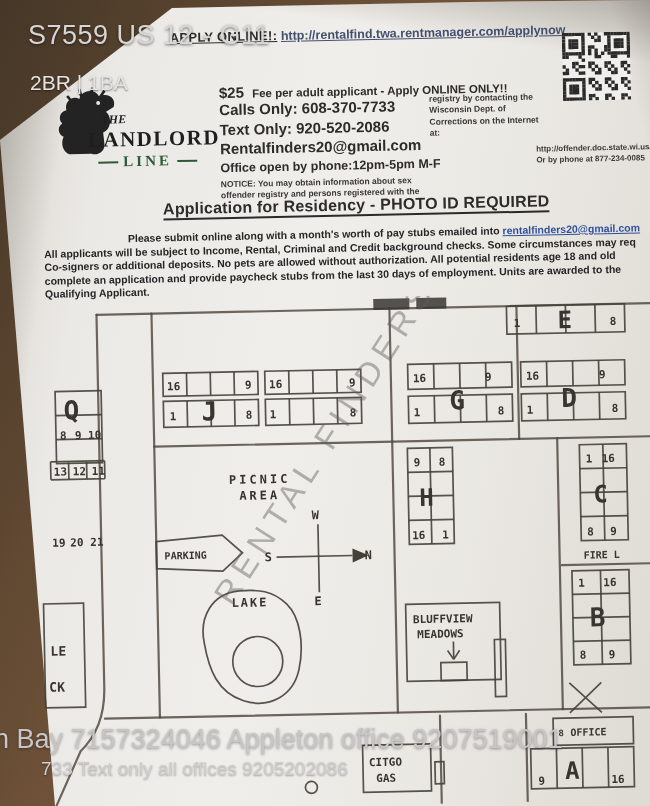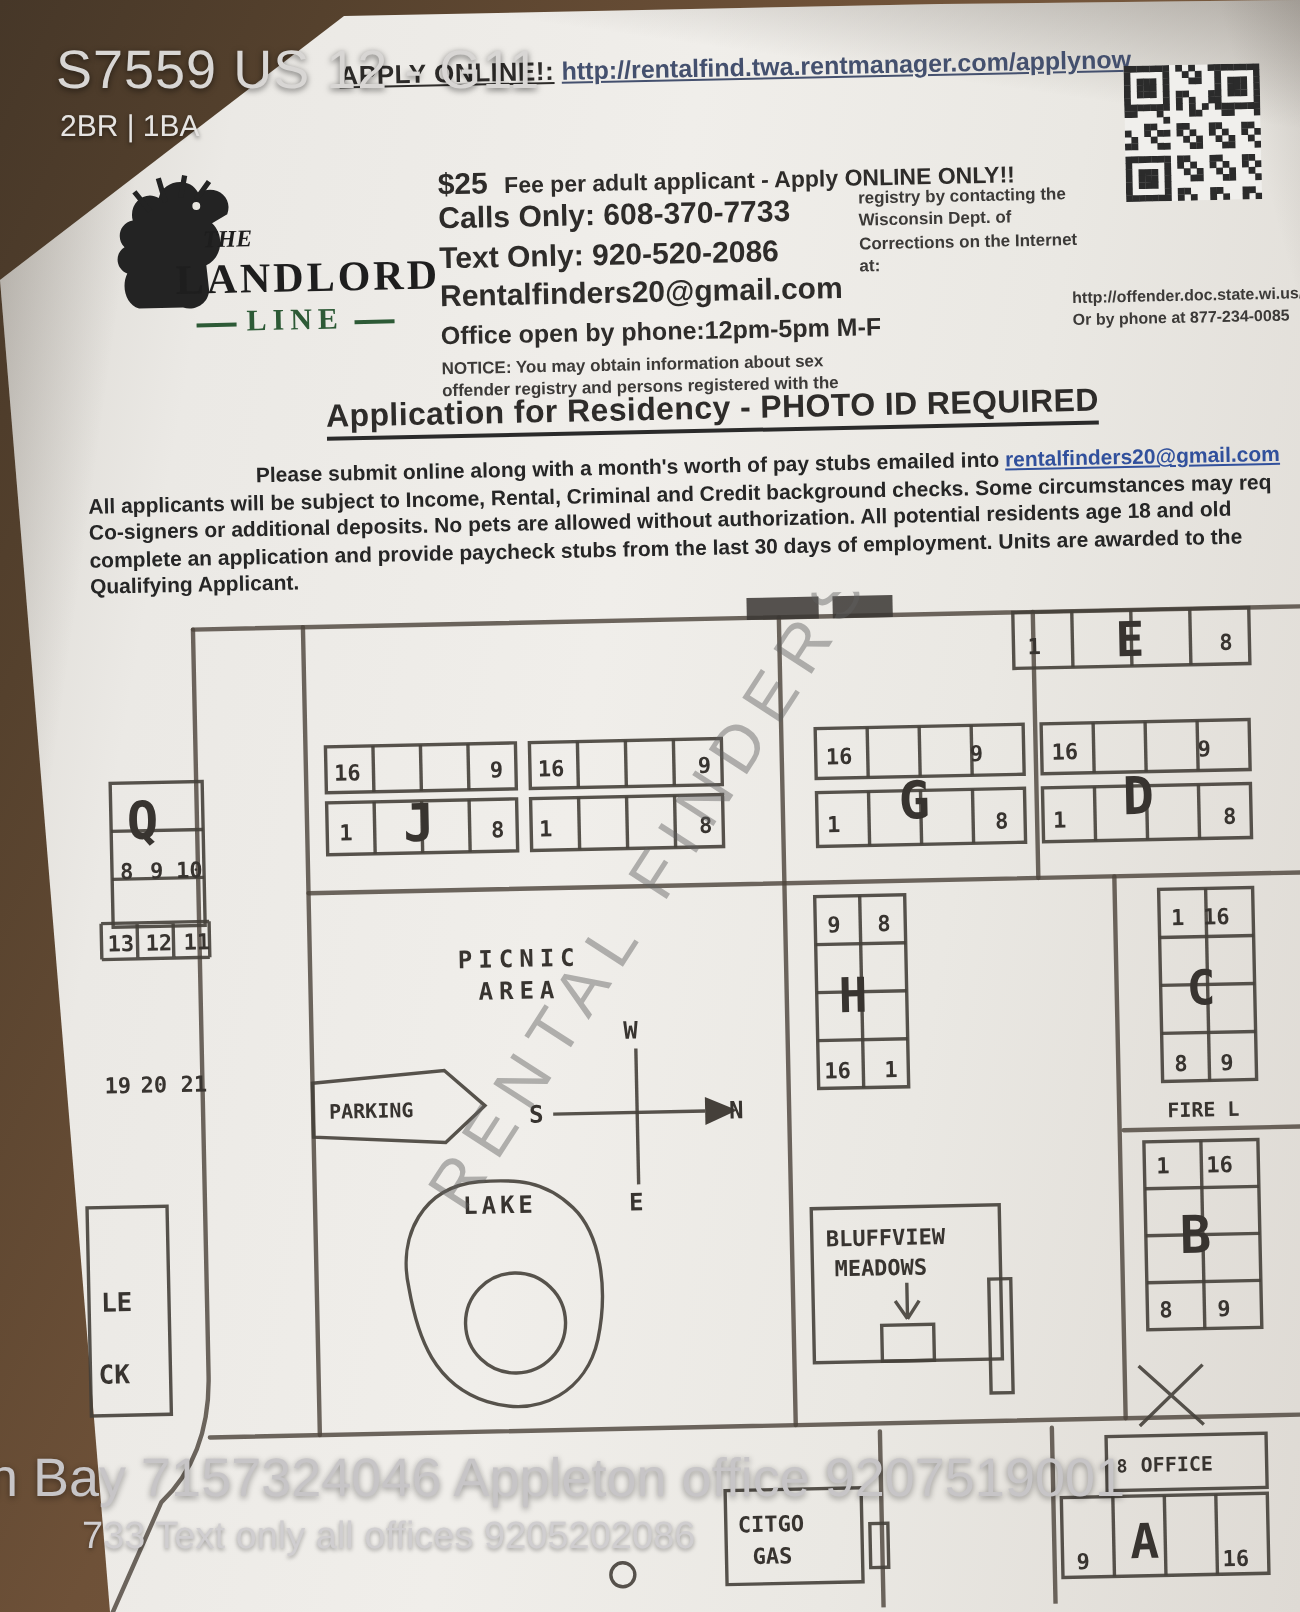--- a/index.html
+++ b/index.html
@@ -56,21 +56,21 @@
   .map svg{display:block;}
   .road{stroke:#4e463d;stroke-width:2.2;fill:none;opacity:.82;stroke-linecap:round;}
   .bld{stroke:#45403a;stroke-width:1.7;fill:none;opacity:.9;}
   .bfill{fill:#3a3632;opacity:.85;}
   .fil{fill:#45403a;}
   .mt{font-family:"DejaVu Sans Mono",monospace;font-weight:bold;fill:#383430;}
   .wm{font-family:"Liberation Sans",sans-serif;font-size:33px;letter-spacing:7px;fill:rgba(95,95,95,.45);}
   
   .ov{position:absolute;z-index:10;font-family:"Liberation Sans",sans-serif;}
   .ov-title{left:28px;top:20px;font-size:27px;color:#d8d6d4;letter-spacing:.5px;text-shadow:0 1px 3px rgba(0,0,0,.55);}
-  .ov-sub{left:30px;top:55px;font-size:15px;color:#e6e4e2;text-shadow:0 1px 2px rgba(0,0,0,.5);}
+  .ov-sub{left:30px;top:71px;font-size:21px;color:#e6e4e2;text-shadow:0 1px 2px rgba(0,0,0,.5);}
   .ov-b1{left:-6px;top:724px;font-size:27px;color:#c7c5c7;white-space:nowrap;text-shadow:0 1px 3px rgba(0,0,0,.4);}
   .ov-b2{left:2px;top:758px;font-size:19px;color:#d0ced0;white-space:nowrap;text-shadow:0 1px 2px rgba(0,0,0,.35);margin-left:39px;}
 </style>
 </head>
 <body>
 
 <div id="stage">
 
   <div class="paper"></div>
 

